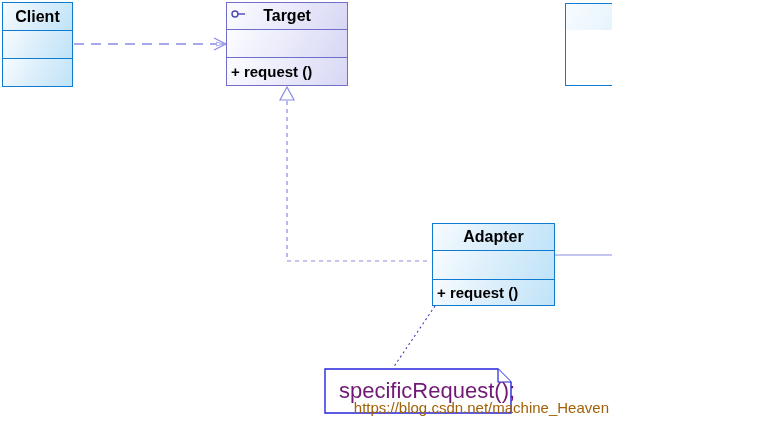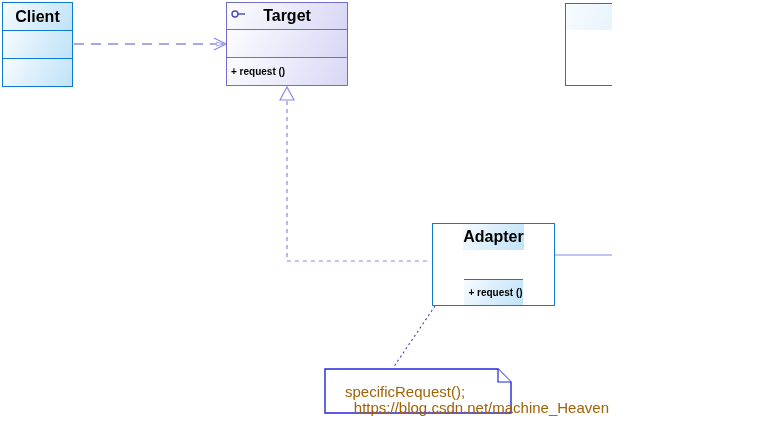--- a/index.html
+++ b/index.html
@@ -33,33 +33,33 @@
   .blue   .comp + .comp { border-top:1px solid #0E7AD0; }
   .purple .comp + .comp { border-top:1px solid #6F6FC9; }
 
   .comp.title {
     display:flex; align-items:center; justify-content:center;
     font-weight:bold; font-size:16px; color:#000;
   }
   .comp.methods {
     display:flex; align-items:center;
     padding-left:4px;
-    font-weight:bold; font-size:10px; color:#000;
+    font-weight:bold; font-size:15px; color:#000;
     white-space:nowrap;
   }
 
   .iface-icon { position:absolute; left:4px; top:6px; }
 
   
   .note { position:absolute; left:324px; top:368px; width:188px; height:46px; }
   .note svg { position:absolute; left:0; top:0; }
   .note-text {
-    position:absolute; left:21px; top:0; height:100%;
+    position:absolute; left:15px; top:0; height:100%;
     display:flex; align-items:center;
-    font-size:15px; color:#a16207; white-space:nowrap;
+    font-size:22px; color:#701a75; white-space:nowrap;
   }
 
   
   .watermark {
     position:absolute; right:3px; bottom:5px;
     font-size:15px; color:#a16207;
     white-space:nowrap;
     pointer-events:none;
   }
 </style>
@@ -106,21 +106,21 @@
       <span>Target</span>
     </div>
     <div class="comp" style="height:28px;"></div>
     <div class="comp grow methods">+ request ()</div>
   </div>
 
   <div class="uml-class blue" style="left:565px; top:3px; width:195px; height:83px;">
     <div class="comp" style="height:26px;"></div>
   </div>
 
-  <div class="uml-class blue" style="left:432px; top:223px; width:123px; height:83px;align-items:center;">
+  <div class="uml-class blue" style="left:432px; top:223px; width:123px; height:83px;">
     <div class="comp title" style="height:26px;">Adapter</div>
     <div class="comp" style="height:29px;"></div>
     <div class="comp grow methods">+ request ()</div>
   </div>
 
   <div class="note">
     <svg width="188" height="46" viewBox="0 0 188 46">
       <path d="M1,1 H174 L187,14 V45 H1 Z" fill="#ffffff" stroke="#2424DC" stroke-width="1.4"></path>
       <path d="M174,1 V14 H187" fill="#ffffff" stroke="#2424DC" stroke-width="1.2"></path>
     </svg>

